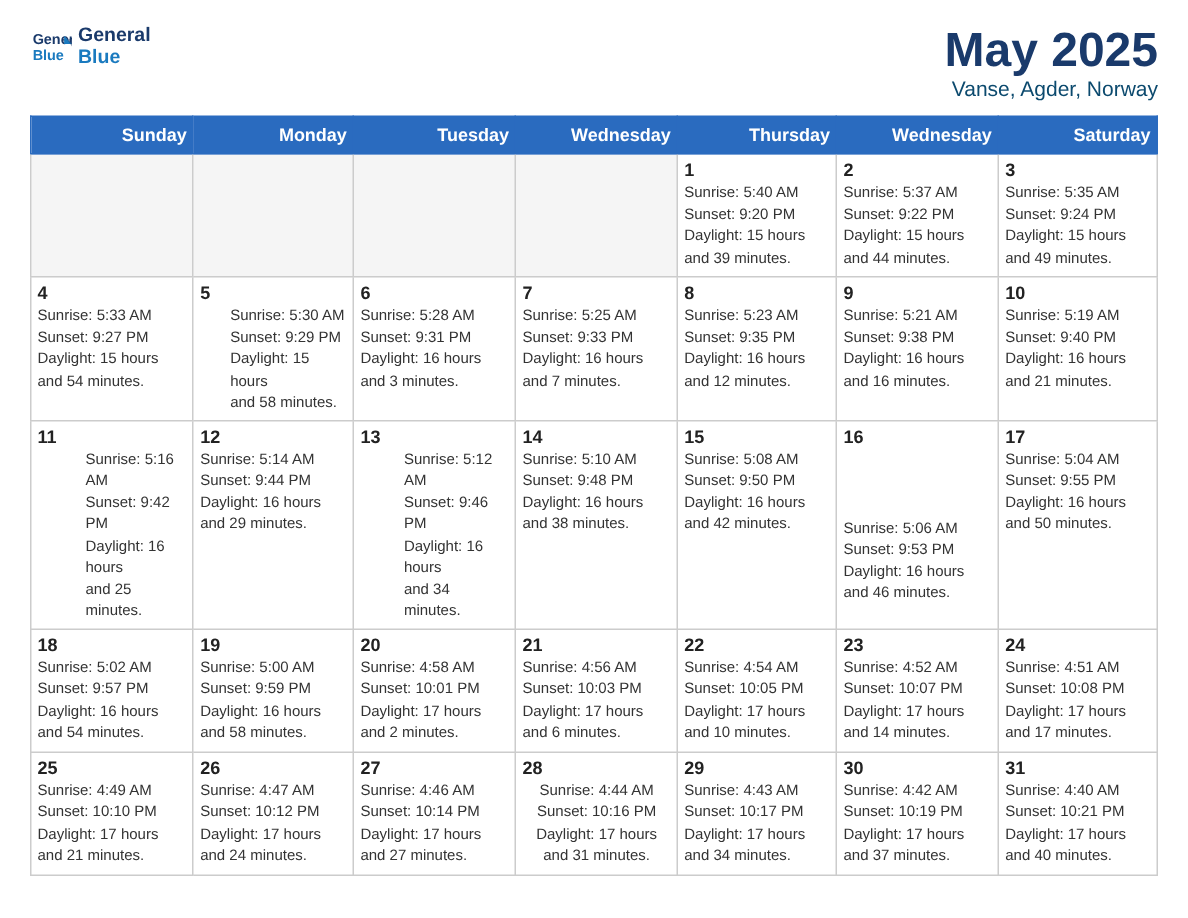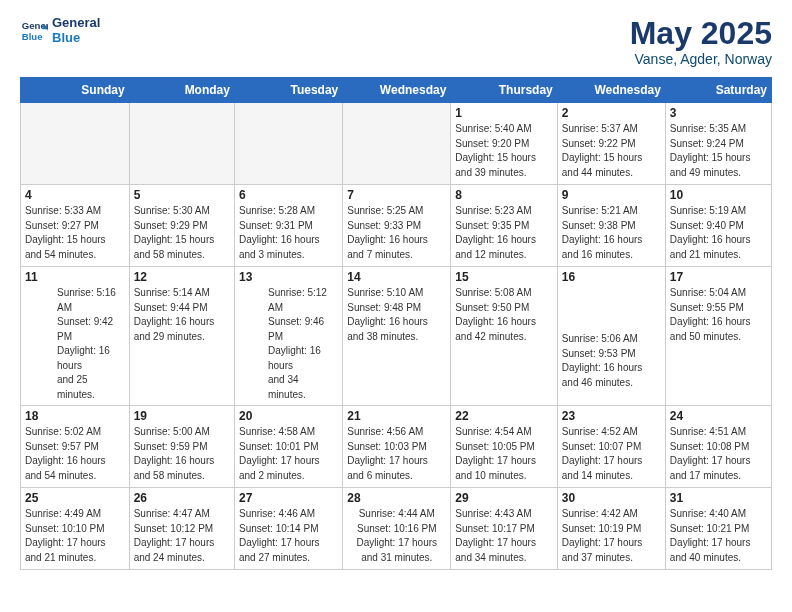--- a/index.html
+++ b/index.html
@@ -148,21 +148,21 @@
         <tr>
           <td>
             <span class="day-num">4</span>
             <div class="day-info" style="white-space: pre-line;">Sunrise: 5:33 AM
 Sunset: 9:27 PM
 Daylight: 15 hours
 and 54 minutes.</div>
           </td>
           <td>
             <span class="day-num">5</span>
-            <div class="day-info" style="white-space: pre-line;">Sunrise: 5:30 AM
+            <div class="day-info" style="white-space: pre-line; margin-left: 20px;">Sunrise: 5:30 AM
 Sunset: 9:29 PM
 Daylight: 15 hours
 and 58 minutes.</div>
           </td>
           <td>
             <span class="day-num">6</span>
             <div class="day-info" style="white-space: pre-line;">Sunrise: 5:28 AM
 Sunset: 9:31 PM
 Daylight: 16 hours
 and 3 minutes.</div>

